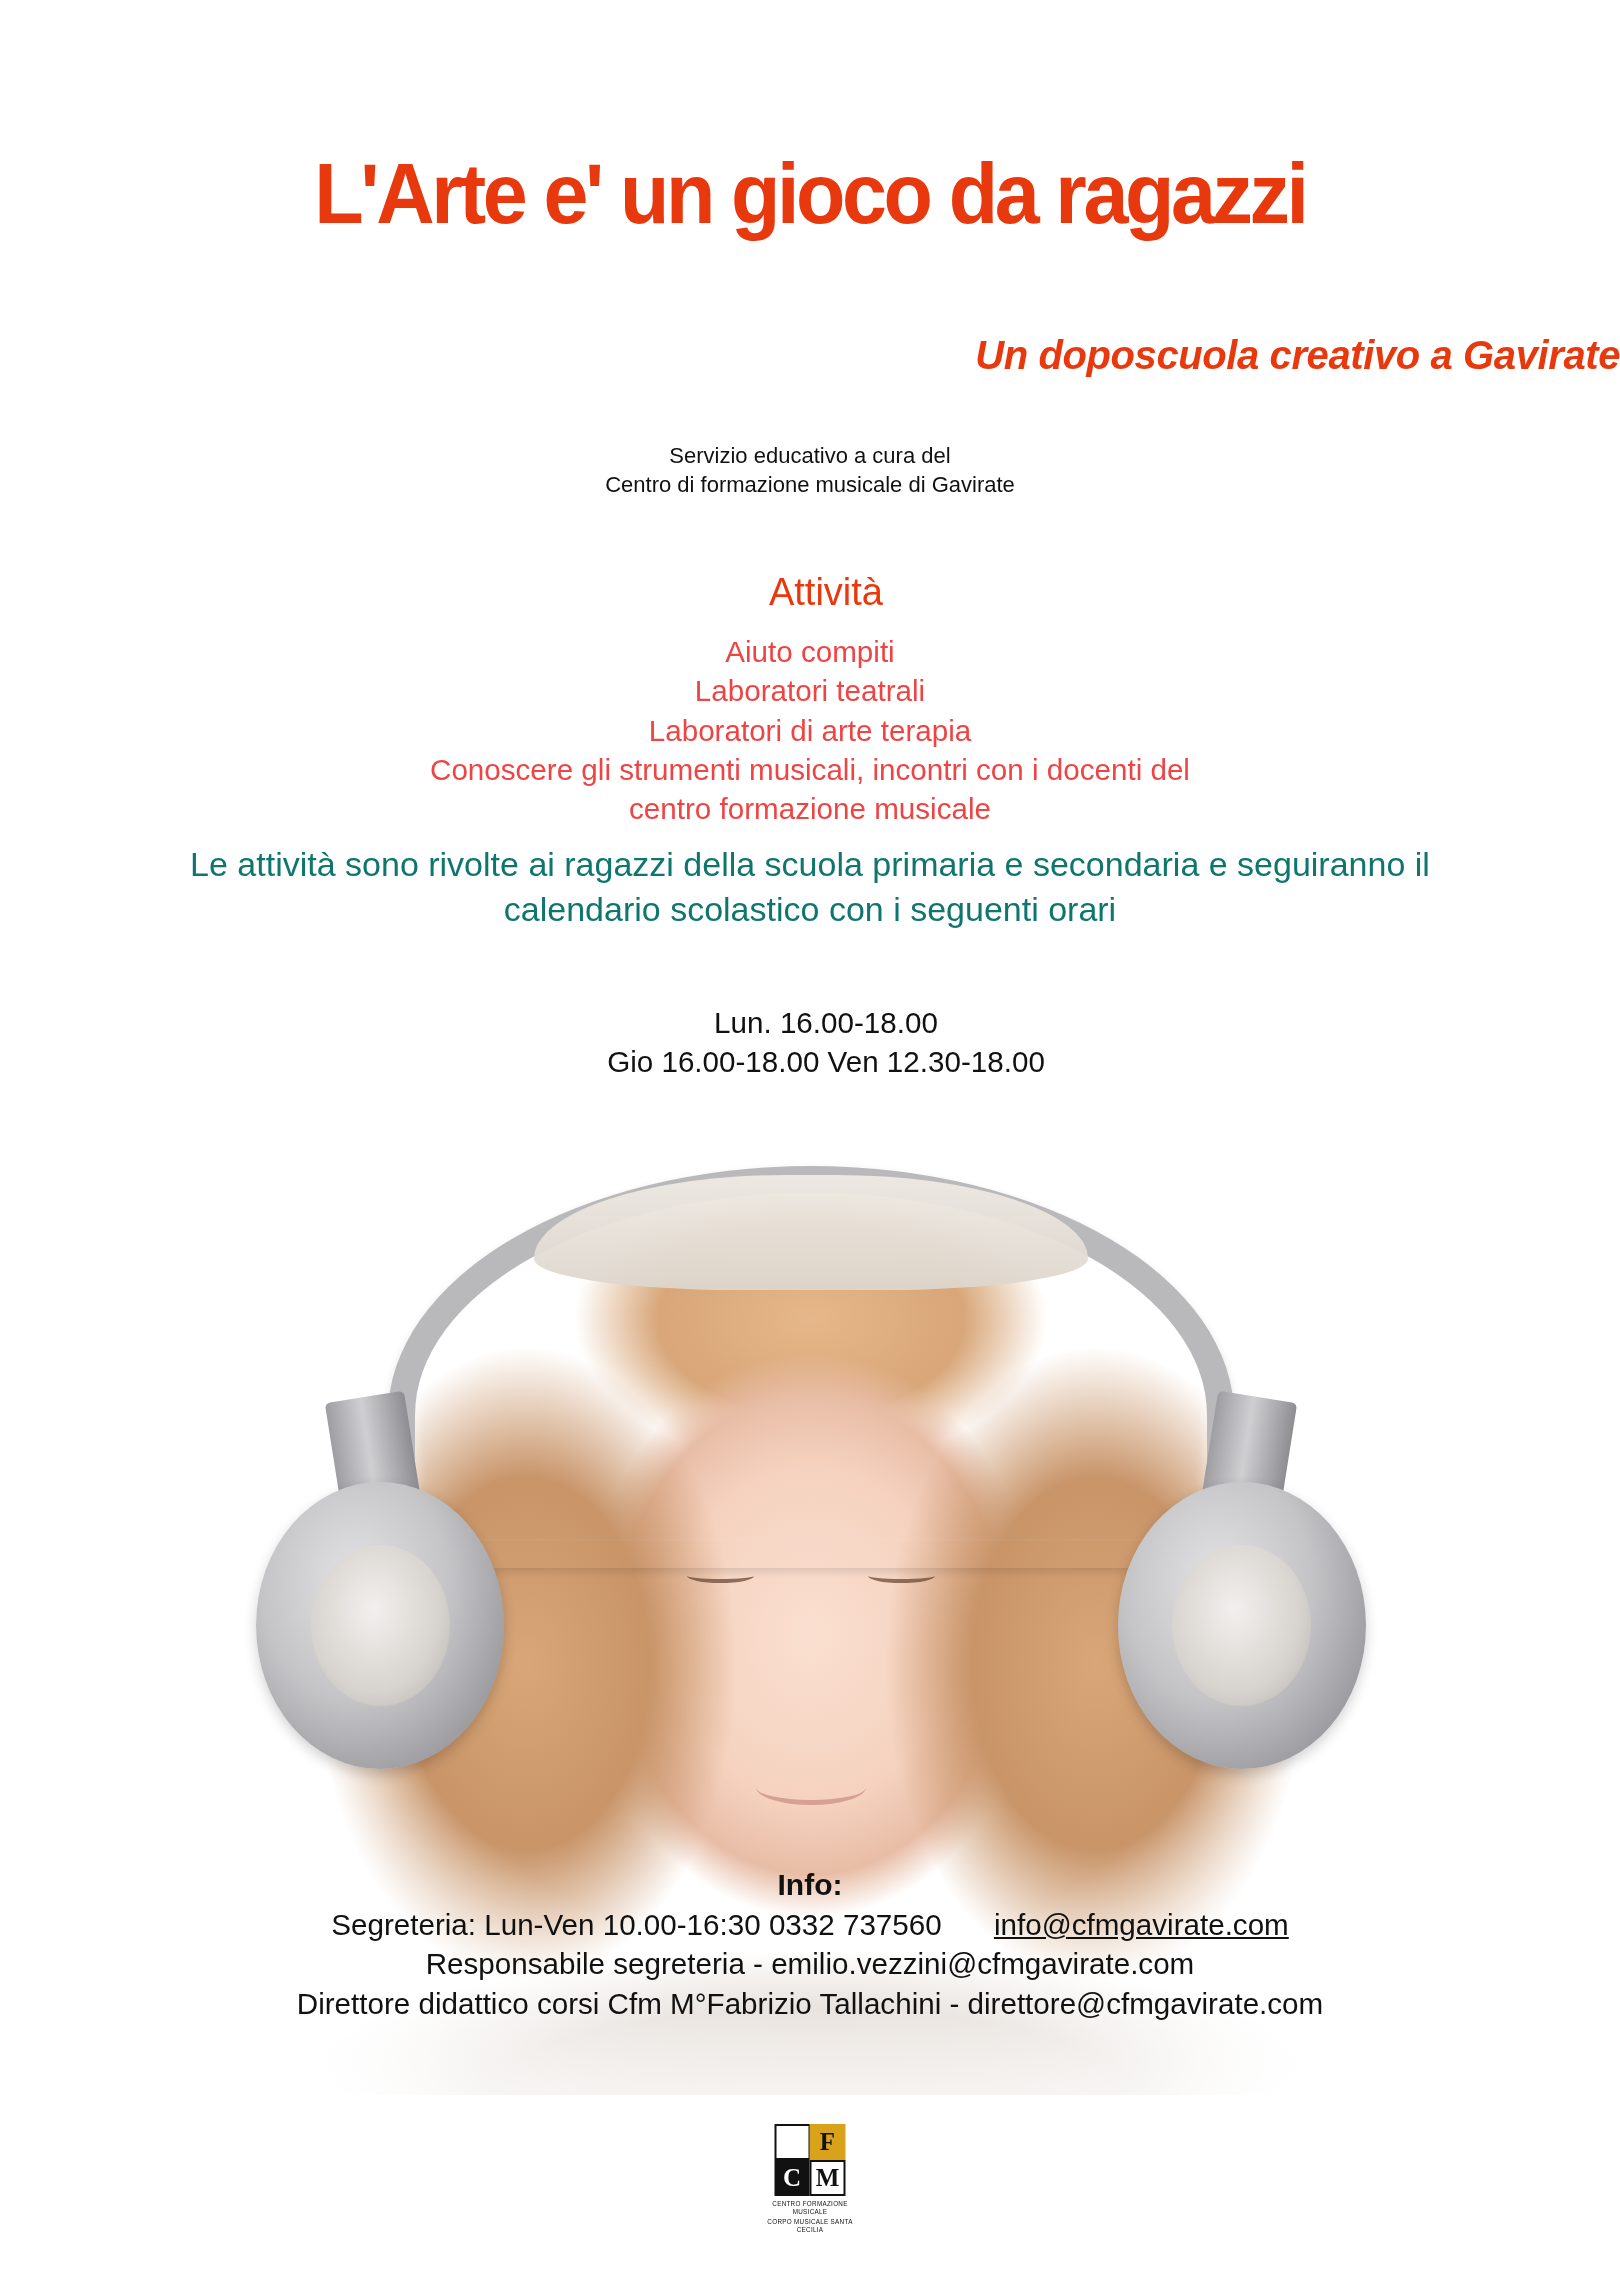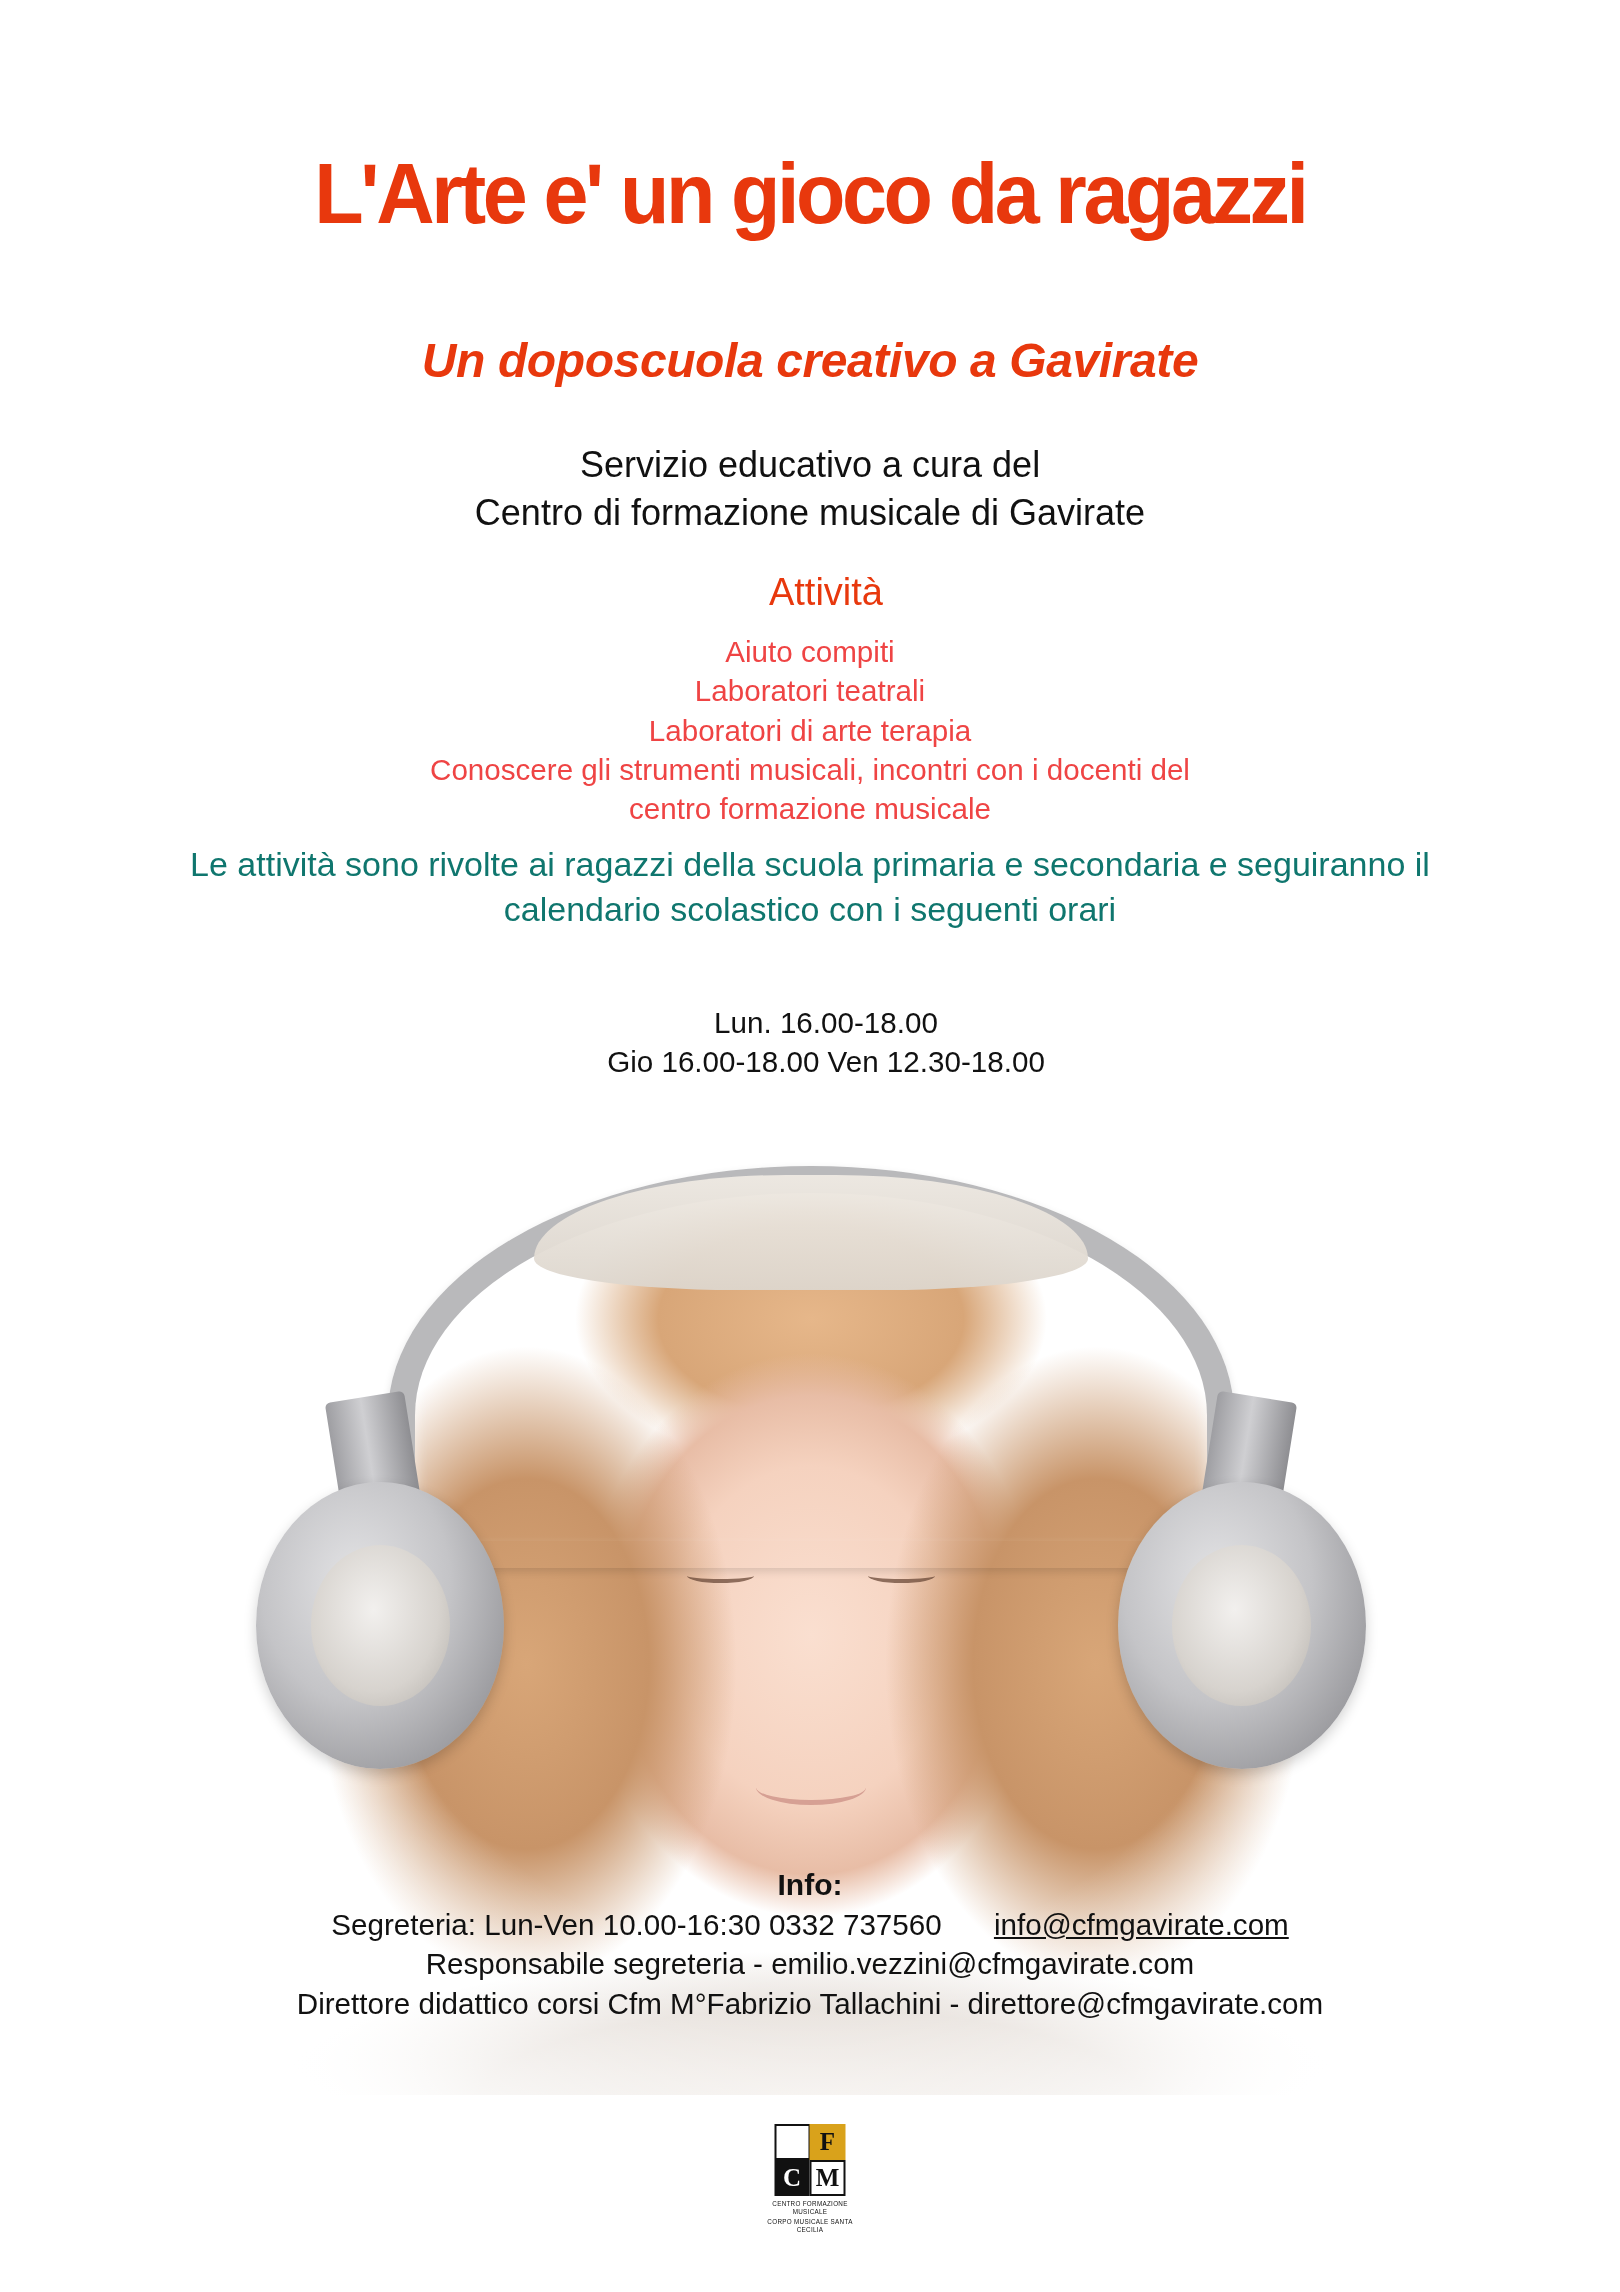--- a/index.html
+++ b/index.html
@@ -36,35 +36,35 @@
     transform: scaleX(0.94);
     transform-origin: center top;
     white-space: nowrap;
   }
 
   .subtitle {
     position: absolute;
     top: 333px;
     left: 0;
     width: 100%;
-    text-align: center;
+    text-align: right;
     color: #e8380d;
     font-style: italic;
     font-weight: bold;
-    font-size: 48px;
+    font-size: 40px;
     letter-spacing: -0.4px;
   }
 
   .service {
     position: absolute;
     top: 441px;
     left: 0;
     width: 100%;
     text-align: center;
-    font-size: 36px;
+    font-size: 22px;
     line-height: 1.33;
     color: #111;
   }
 
   .attivita-title {
     position: absolute;
     top: 571px;
     left: 16px;
     width: 100%;
     text-align: center;

